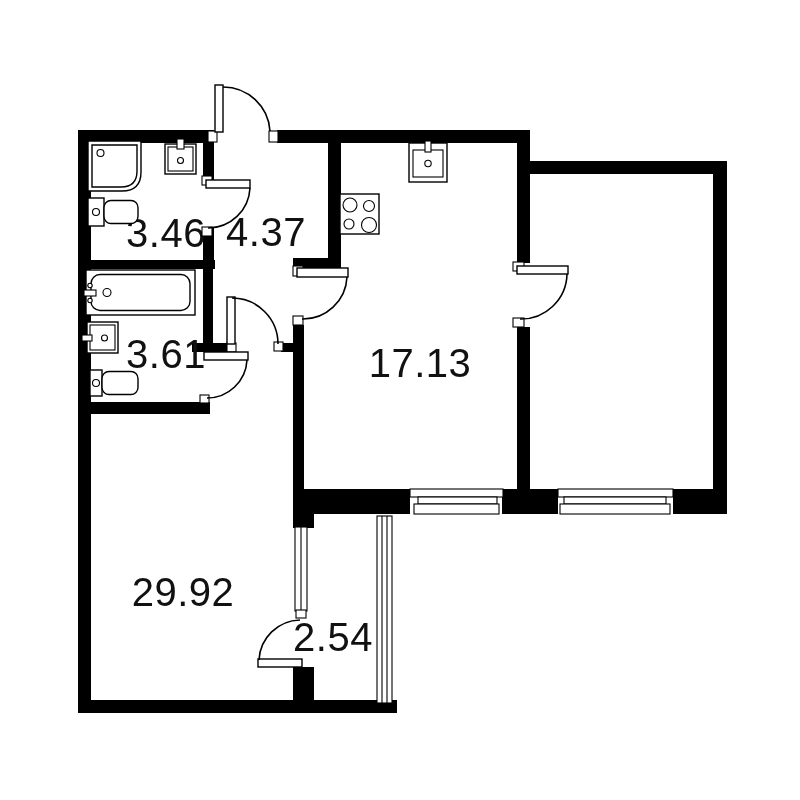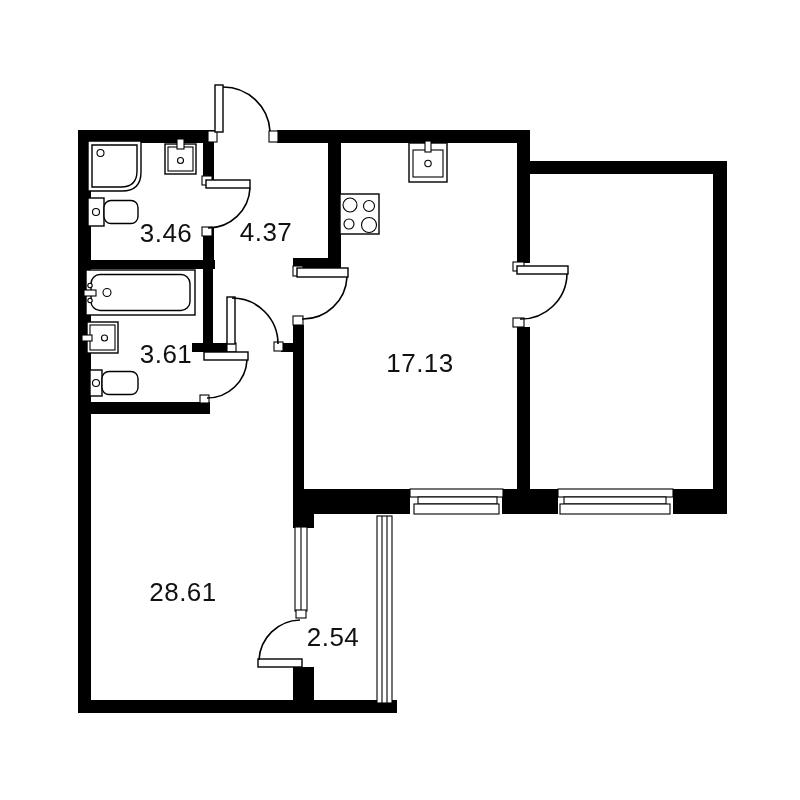--- a/index.html
+++ b/index.html
@@ -3,21 +3,21 @@
 <meta charset="utf-8">
 <style>
   html,body{margin:0;padding:0;background:#ffffff;}
   .plan{
     position:relative;width:800px;height:800px;background:#ffffff;
     font-family:"Liberation Sans", sans-serif;overflow:hidden;
   }
   .w{position:absolute;background:#000000;}
   .lbl{
     position:absolute;transform:translate(-50%,-50%);
-    font-size:26px;color:#111111;white-space:nowrap;letter-spacing:0.5px;
+    font-size:40px;color:#111111;white-space:nowrap;letter-spacing:0.5px;
   }
   svg{position:absolute;left:0;top:0;}
   .ln{fill:none;stroke:#000000;stroke-width:1.6;}
   .box{fill:#ffffff;stroke:#000000;stroke-width:1.4;}
   .thin{fill:#ffffff;stroke:#000000;stroke-width:1.1;}
 </style>
 </head>
 <body>
 
 <div class="plan">
@@ -44,21 +44,21 @@
   <div class="w" style="left:328px;top:143px;width:13px;height:116px;"></div>
   <div class="w" style="left:293px;top:258px;width:48px;height:10px;"></div>
   <div class="w" style="left:293px;top:325px;width:11px;height:164px;"></div>
   <div class="w" style="left:517px;top:174px;width:13px;height:89px;"></div>
   <div class="w" style="left:517px;top:327px;width:13px;height:162px;"></div>
 
   <div class="lbl" style="left:166px;top:233px;">3.46</div>
   <div class="lbl" style="left:266px;top:232px;">4.37</div>
   <div class="lbl" style="left:158px;top:354px;margin-left:8px;">3.61</div>
   <div class="lbl" style="left:420px;top:363px;">17.13</div>
-  <div class="lbl" style="left:183px;top:592px;">28.61</div>
+  <div class="lbl" style="left:183px;top:592px;">29.92</div>
   <div class="lbl" style="left:333px;top:637px;">2.54</div>
 
   <svg width="800" height="800" viewBox="0 0 800 800">
 
     <g>
       <rect class="thin" x="410" y="489" width="93" height="8"></rect>
       <rect class="thin" x="418" y="497" width="79" height="7"></rect>
       <rect class="thin" x="414" y="504" width="85" height="10"></rect>
     </g>
     <g>

